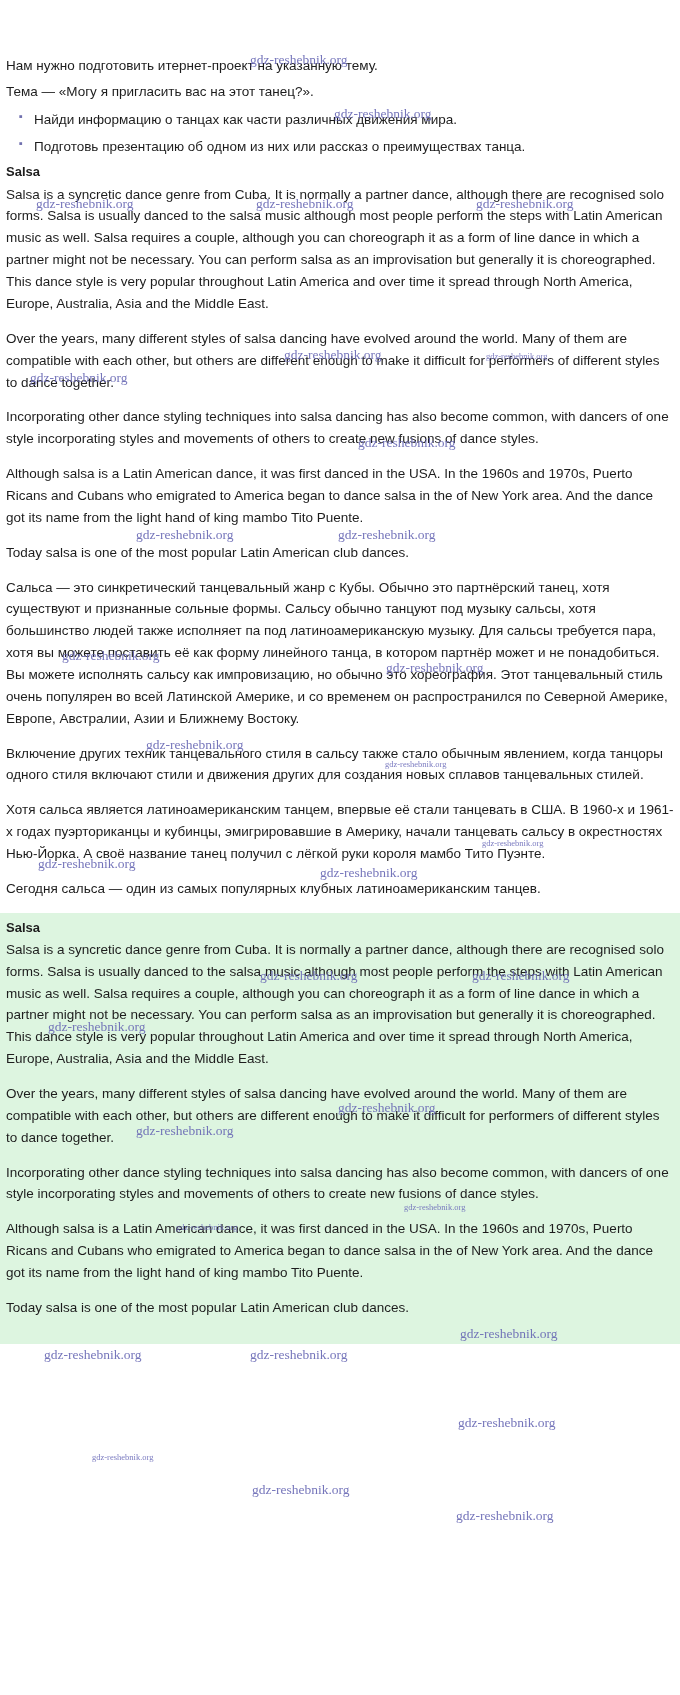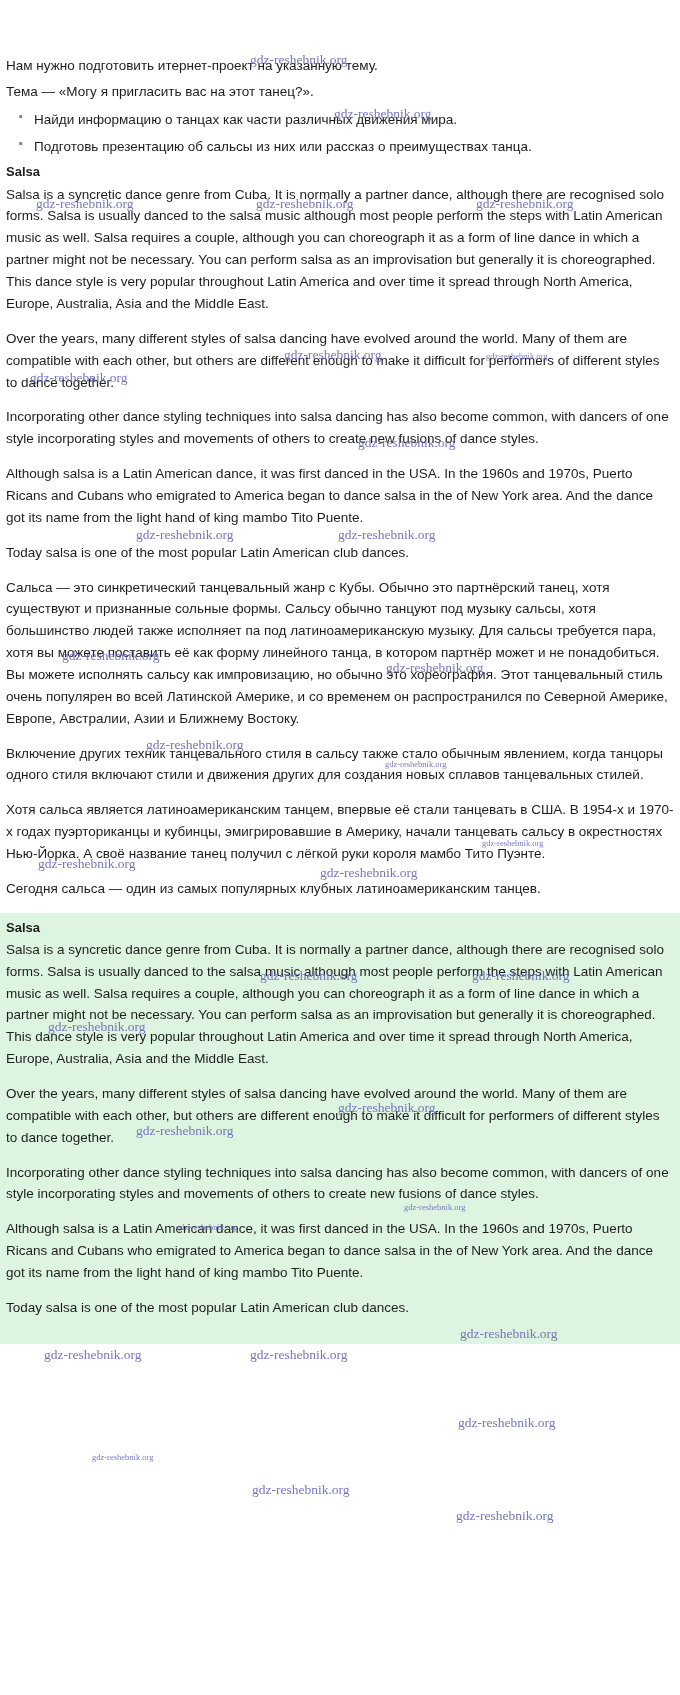--- a/index.html
+++ b/index.html
@@ -87,37 +87,37 @@
 </head>
 <body>
 
 <div class="page">
 
   <div>
     <p class="intro-line">Нам нужно подготовить итернет-проект на указанную тему.</p>
     <p class="intro-line">Тема — «Могу я пригласить вас на этот танец?».</p>
     <ul class="task-list">
       <li>Найди информацию о танцах как части различных движения мира.</li>
-      <li>Подготовь презентацию об сальсы из них или рассказ о преимуществах танца.</li>
+      <li>Подготовь презентацию об одном из них или рассказ о преимуществах танца.</li>
     </ul>
   </div>
 
   <div>
     <h3 class="head">Salsa</h3>
     <p>Salsa is a syncretic dance genre from Cuba. It is normally a partner dance, although there are recognised solo forms. Salsa is usually danced to the salsa music although most people perform the steps with Latin American music as well. Salsa requires a couple, although you can choreograph it as a form of line dance in which a partner might not be necessary. You can perform salsa as an improvisation but generally it is choreographed. This dance style is very popular throughout Latin America and over time it spread through North America, Europe, Australia, Asia and the Middle East.</p>
     <p>Over the years, many different styles of salsa dancing have evolved around the world. Many of them are compatible with each other, but others are different enough to make it difficult for performers of different styles to dance together.</p>
     <p>Incorporating other dance styling techniques into salsa dancing has also become common, with dancers of one style incorporating styles and movements of others to create new fusions of dance styles.</p>
     <p>Although salsa is a Latin American dance, it was first danced in the USA. In the 1960s and 1970s, Puerto Ricans and Cubans who emigrated to America began to dance salsa in the of New York area. And the dance got its name from the light hand of king mambo Tito Puente.</p>
     <p>Today salsa is one of the most popular Latin American club dances.</p>
   </div>
 
   <div>
     <p>Сальса — это синкретический танцевальный жанр с Кубы. Обычно это партнёрский танец, хотя существуют и признанные сольные формы. Сальсу обычно танцуют под музыку сальсы, хотя большинство людей также исполняет па под латиноамериканскую музыку. Для сальсы требуется пара, хотя вы можете поставить её как форму линейного танца, в котором партнёр может и не понадобиться. Вы можете исполнять сальсу как импровизацию, но обычно это хореография. Этот танцевальный стиль очень популярен во всей Латинской Америке, и со временем он распространился по Северной Америке, Европе, Австралии, Азии и Ближнему Востоку.</p>
     <p>Включение других техник танцевального стиля в сальсу также стало обычным явлением, когда танцоры одного стиля включают стили и движения других для создания новых сплавов танцевальных стилей.</p>
-    <p>Хотя сальса является латиноамериканским танцем, впервые её стали танцевать в США. В 1954-х и 1970-х годах пуэрториканцы и кубинцы, эмигрировавшие в Америку, начали танцевать сальсу в окрестностях Нью-Йорка. А своё название танец получил с лёгкой руки короля мамбо Тито Пуэнте.</p>
+    <p>Хотя сальса является латиноамериканским танцем, впервые её стали танцевать в США. В 1960-х и 1961-х годах пуэрториканцы и кубинцы, эмигрировавшие в Америку, начали танцевать сальсу в окрестностях Нью-Йорка. А своё название танец получил с лёгкой руки короля мамбо Тито Пуэнте.</p>
     <p>Сегодня сальса — один из самых популярных клубных латиноамериканским танцев.</p>
   </div>
 
   <div class="answer-block">
     <h3 class="head">Salsa</h3>
     <p>Salsa is a syncretic dance genre from Cuba. It is normally a partner dance, although there are recognised solo forms. Salsa is usually danced to the salsa music although most people perform the steps with Latin American music as well. Salsa requires a couple, although you can choreograph it as a form of line dance in which a partner might not be necessary. You can perform salsa as an improvisation but generally it is choreographed. This dance style is very popular throughout Latin America and over time it spread through North America, Europe, Australia, Asia and the Middle East.</p>
     <p>Over the years, many different styles of salsa dancing have evolved around the world. Many of them are compatible with each other, but others are different enough to make it difficult for performers of different styles to dance together.</p>
     <p>Incorporating other dance styling techniques into salsa dancing has also become common, with dancers of one style incorporating styles and movements of others to create new fusions of dance styles.</p>
     <p>Although salsa is a Latin American dance, it was first danced in the USA. In the 1960s and 1970s, Puerto Ricans and Cubans who emigrated to America began to dance salsa in the of New York area. And the dance got its name from the light hand of king mambo Tito Puente.</p>
     <p>Today salsa is one of the most popular Latin American club dances.</p>

